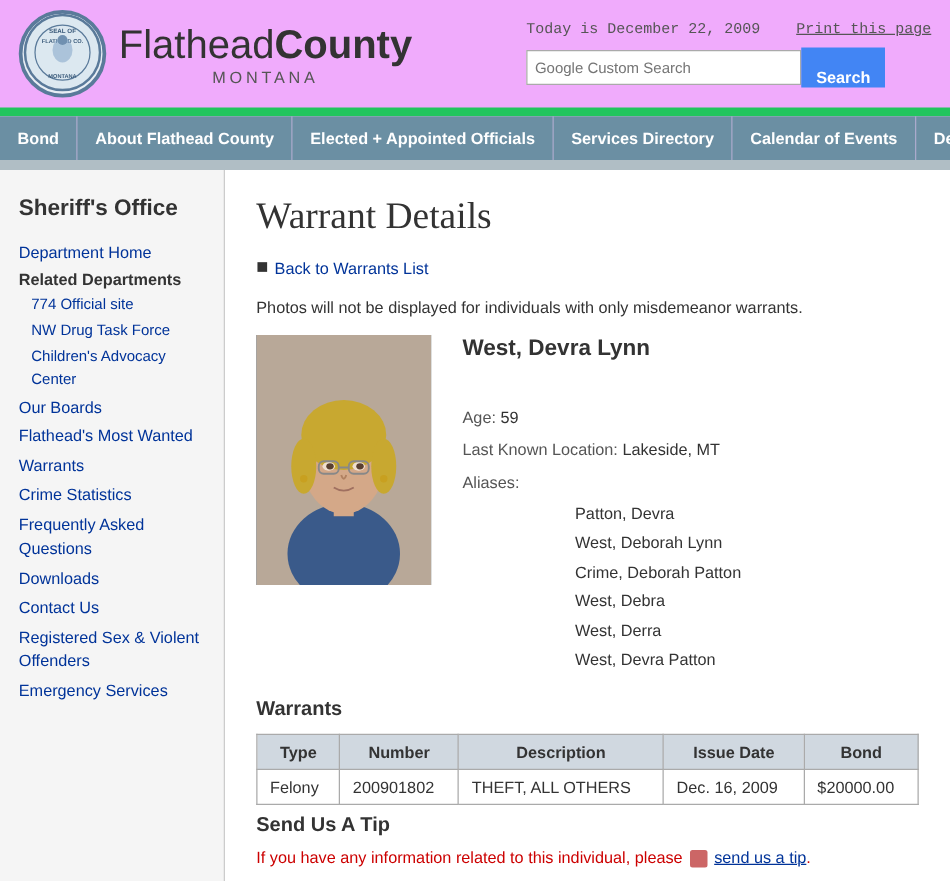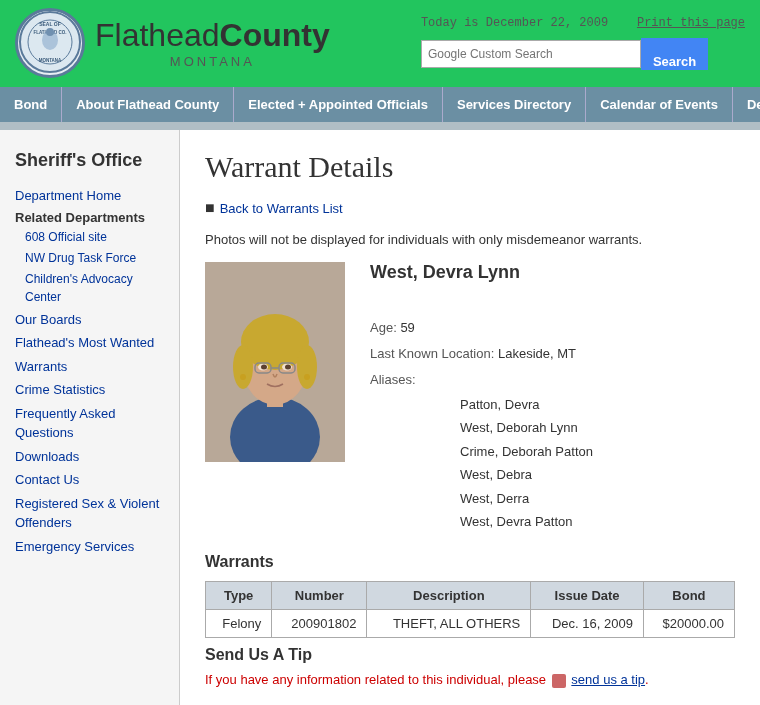--- a/index.html
+++ b/index.html
@@ -1,19 +1,19 @@
 <!DOCTYPE html>
 <html><head>
   <meta charset="utf-8">
   <style>
     * { margin: 0; padding: 0; box-sizing: border-box; }
     body { font-family: Arial, sans-serif; font-size: 13px; color: #333; background: #fff; width: 760px; }
 
     
-    #header { background: #22c55e; padding: 8px 15px; display: flex; align-items: center; justify-content: space-between; border-bottom: 1px solid #22c55e; }
+    #header { background: #f0abfc; padding: 8px 15px; display: flex; align-items: center; justify-content: space-between; border-bottom: 7px solid #22c55e; }
     #header-left { display: flex; align-items: center; }
     #logo-text { margin-left: 10px; }
     #logo-text .flathead { font-size: 32px; font-weight: normal; color: #333; }
     #logo-text .flathead strong { font-weight: bold; }
     #logo-text .montana { font-size: 13px; letter-spacing: 3px; color: #555; display: block; text-align: center; }
     #header-right { text-align: right; }
     #date-print { font-size: 12px; color: #555; margin-bottom: 8px; font-family: Liberation Mono, monospace; }
     #date-print a { color: #555; text-decoration: underline; }
     #search-bar { display: flex; align-items: center; }
     #search-input { width: 220px; height: 28px; border: 1px solid #aaa; padding: 2px 6px; font-size: 12px; }
@@ -52,21 +52,21 @@
     #person-section { display: flex; margin-bottom: 20px; }
     #person-photo { width: 140px; min-width: 140px; height: 200px; background: #888; overflow: hidden; margin-right: 25px; }
     #person-info h2 { font-size: 18px; font-weight: bold; color: #333; margin-bottom: 12px; }
     #person-details { font-size: 13px; line-height: 2; margin-top: 32px; }
     #person-details .label { color: #555; }
 
     
     #warrants-section h3 { font-size: 16px; font-weight: bold; color: #333; margin-bottom: 10px; }
     #warrants-table { border-collapse: collapse; width: 100%; margin-bottom: 8px; }
     #warrants-table th { background: #d0d8e0; border: 1px solid #aaa; padding: 6px 10px; font-size: 13px; text-align: center; }
-    #warrants-table td { border: 1px solid #aaa; padding: 6px 10px; font-size: 13px; text-align: right; }
+    #warrants-table td { border: 1px solid #aaa; padding: 6px 10px; font-size: 13px; text-align: left; }
     #warrants-table tr:nth-child(even) td { background: #f0f4f8; }
 
     
     #tip-section h3 { font-size: 16px; font-weight: bold; color: #333; margin-bottom: 8px; }
     #tip-text { color: #c00; font-size: 13px; }
     #tip-text a { color: #003399; }
     #tip-icon { display: inline-block; width: 14px; height: 14px; background: #c66; border-radius: 2px; vertical-align: middle; margin: 0 2px; }
 
     
     .seal-circle { width: 70px; height: 70px; border-radius: 50%; border: 3px solid #5a7a9a; display: flex; align-items: center; justify-content: center; background: #e8eef4; overflow: hidden; }
@@ -135,21 +135,21 @@
 <div id="gray-band"></div>
 
 <div id="content-wrapper">
 
   <aside id="sidebar">
     <h2>Sheriff's Office</h2>
     <ul id="sidebar-list">
     <li style="margin-bottom: 4px;"><a href="#">Department Home</a></li>
         <li style="margin-bottom: 3px;"><span class="section-label">Related Departments</span></li>
         <li style="margin-bottom: 3px;">
-          <a href="#" style="margin-left: 10px; font-size: 12px; display: block;">608 Official site</a>
+          <a href="#" style="margin-left: 10px; font-size: 12px; display: block;">774 Official site</a>
         </li>
         <li style="margin-bottom: 3px;">
           <a href="#" style="margin-left: 10px; font-size: 12px; display: block;">NW Drug Task Force</a>
         </li>
         <li style="margin-bottom: 4px;">
           <a href="#" style="margin-left: 10px; font-size: 12px; display: block;">Children's Advocacy Center</a>
         </li>
         <li style="margin-bottom: 4px;"><a href="#">Our Boards</a></li>
         <li style="margin-bottom: 4px;"><a href="#">Flathead's Most Wanted</a></li>
         <li style="margin-bottom: 4px;"><a href="#">Warrants</a></li>

